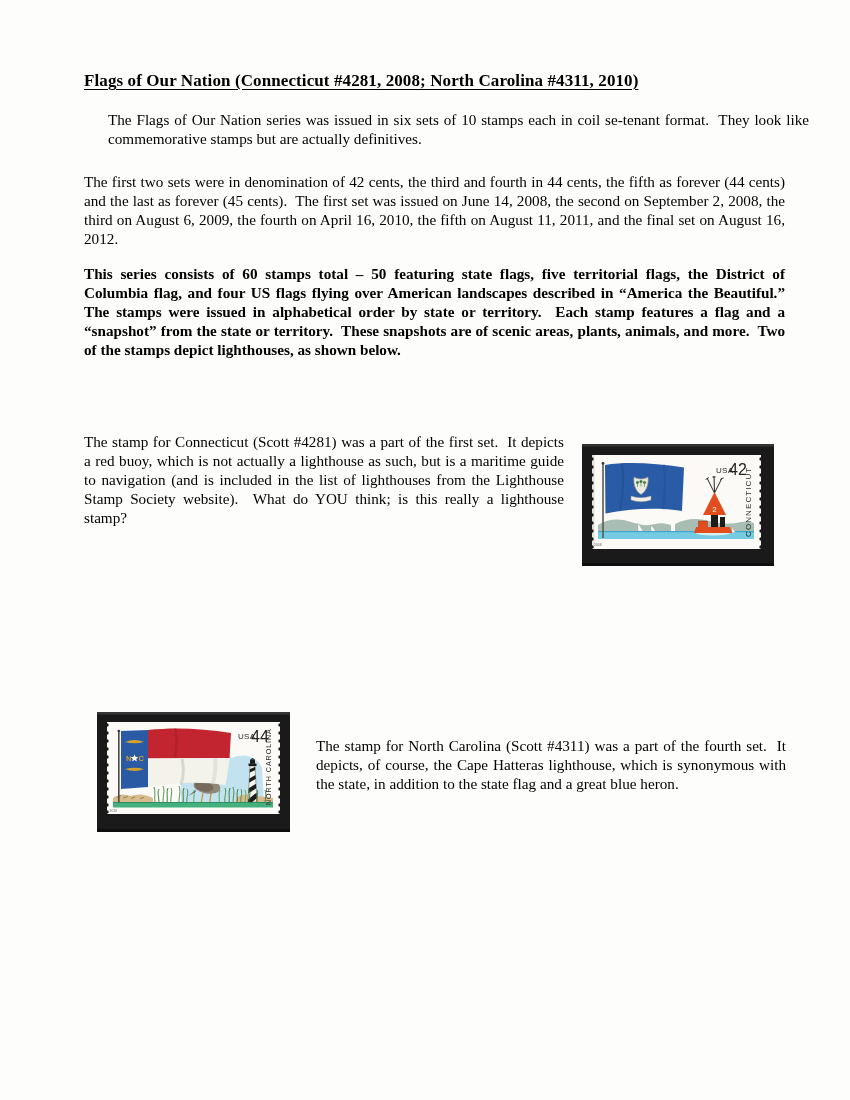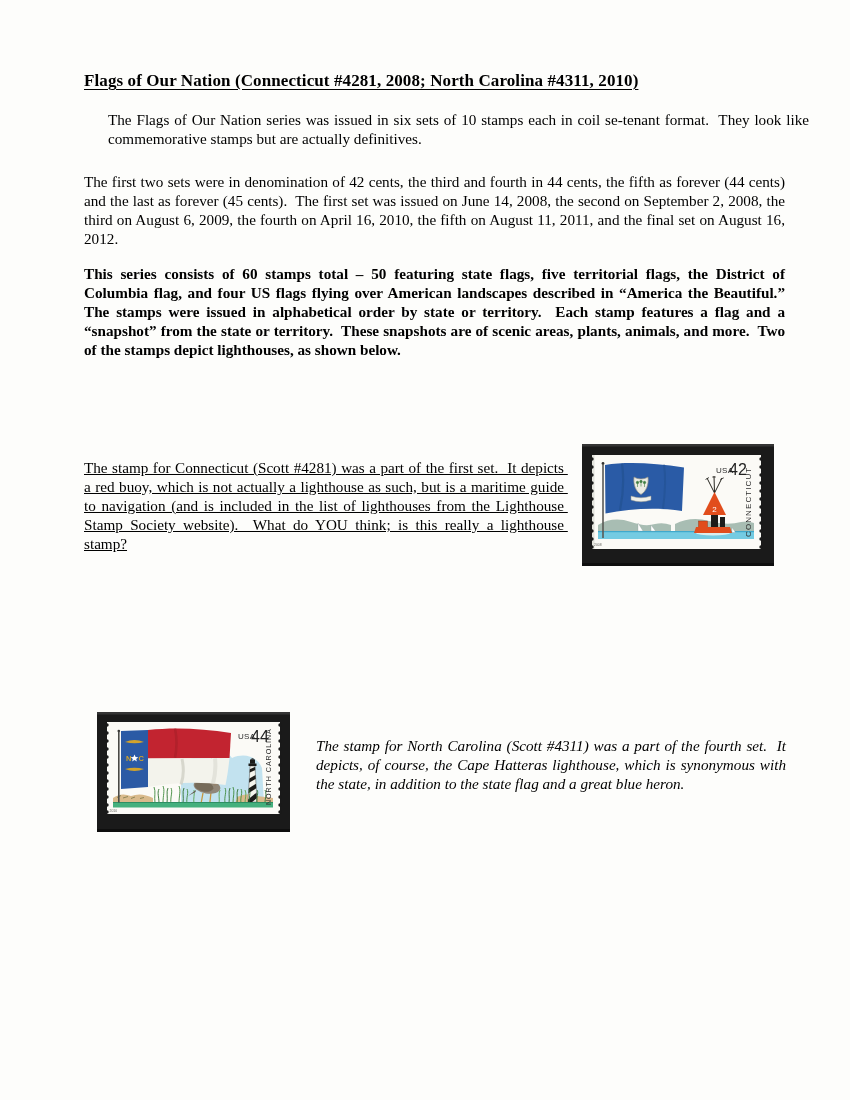--- a/index.html
+++ b/index.html
@@ -23,22 +23,22 @@
   .para{
     position:absolute;
     font-size:15.2px;line-height:19px;
     text-align:justify;
     white-space:pre-wrap;
     margin:0;
   }
   .p-intro{left:84px;top:110px;width:701px;margin-left:24px;}
   .p-denoms{left:84px;top:172px;width:701px;font-family:Liberation Serif, serif;}
   .p-series{left:84px;top:264px;width:701px;font-weight:bold;}
-  .p-ct{left:84px;top:458px;width:480px;text-decoration:underline;}
-  .p-nc{left:316px;top:736px;width:470px;font-style:italic;}
+  .p-ct{left:84px;top:432px;width:480px;}
+  .p-nc{left:316px;top:736px;width:470px;}
   .stamp{position:absolute;}
   .stamp-ct{left:582px;top:444px;width:192px;height:122px;}
   .stamp-nc{left:97px;top:712px;width:193px;height:120px;}
   .stamp svg{display:block;}
   .st-sans{font-family:"Liberation Sans", sans-serif;}
 </style>
 </head>
 <body>
 
 <div class="page">

